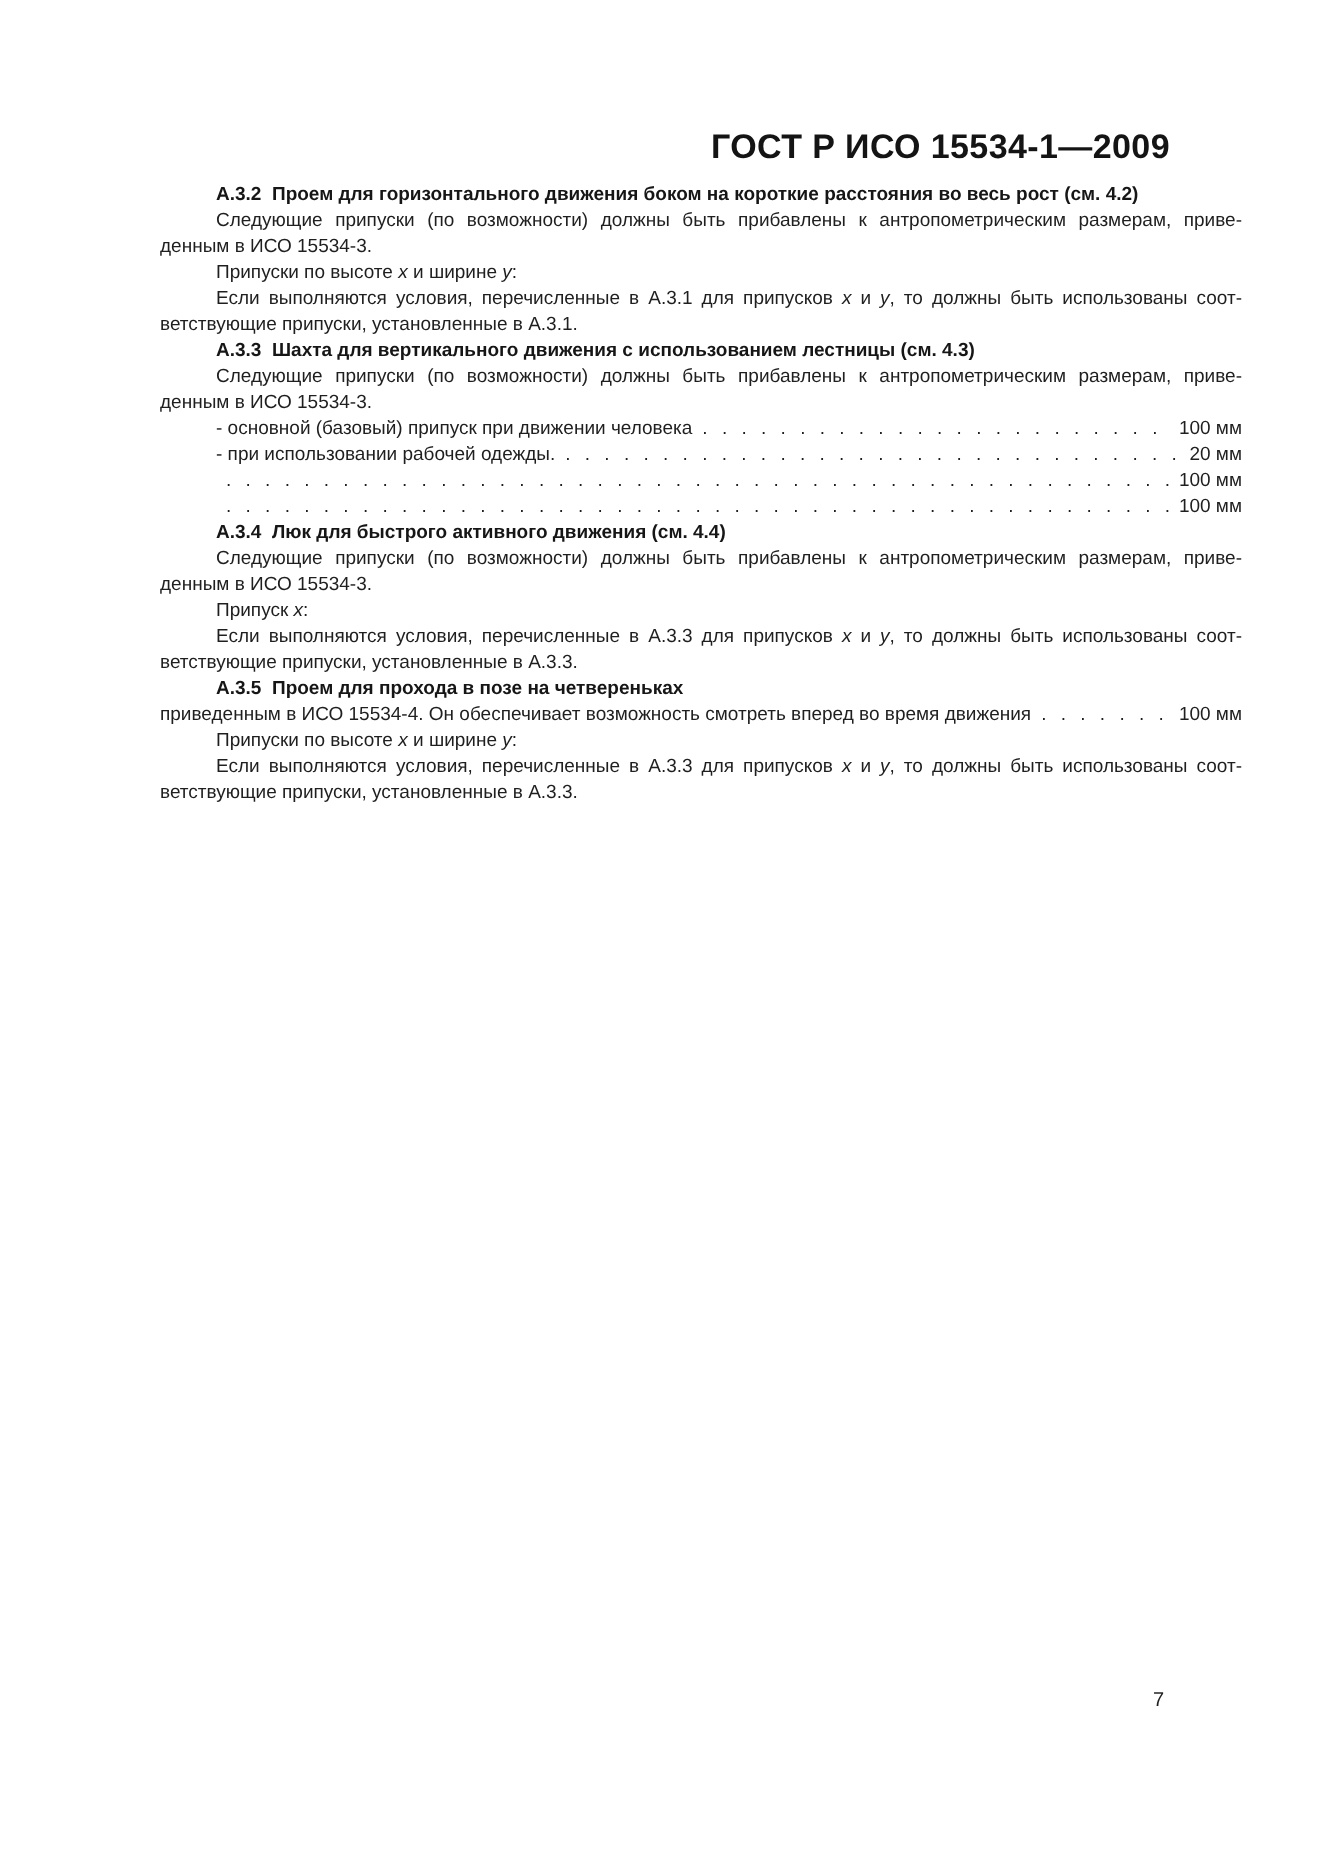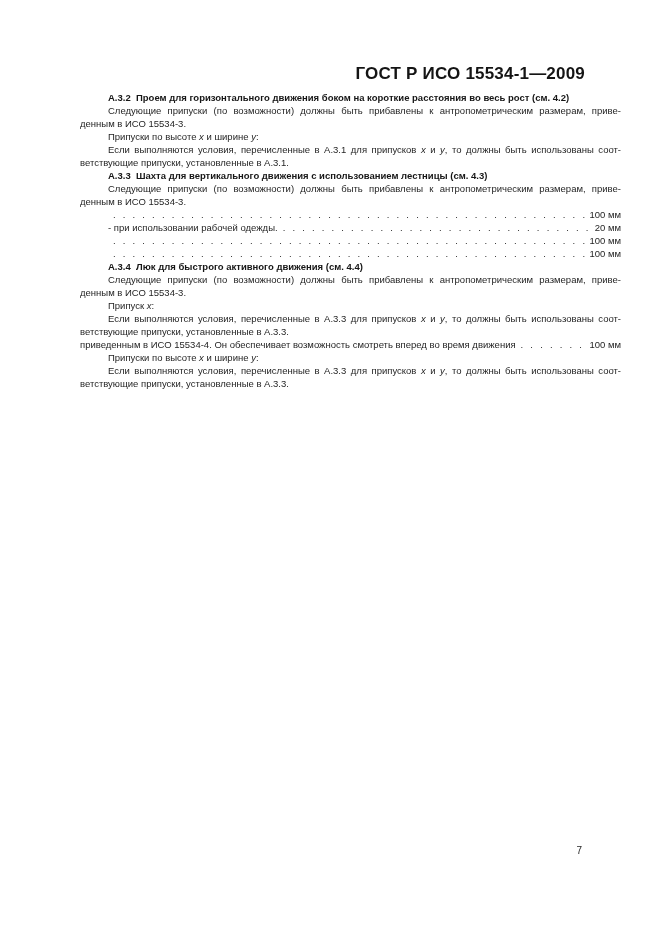--- a/index.html
+++ b/index.html
@@ -67,20 +67,21 @@
       <div class="line heading indent"><span class="txt"><span>А.3.2&nbsp; Проем для горизонтального движения боком на короткие расстояния во весь рост (см. 4.2)</span></span></div>
       <div class="line indent justify"><span class="txt"><span>Следующие припуски (по возможности) должны быть прибавлены к антропометрическим размерам, приве-</span></span></div>
       <div class="line"><span class="txt"><span>денным в ИСО 15534-3.</span></span></div>
       <div class="line indent"><span class="txt"><span>Припуски по высоте </span><span class="var">x</span><span> и ширине </span><span class="var">y</span><span>:</span></span></div>
       <div class="line indent justify"><span class="txt"><span>Если выполняются условия, перечисленные в А.3.1 для припусков </span><span class="var">x</span><span> и </span><span class="var">y</span><span>, то должны быть использованы соот-</span></span></div>
       <div class="line"><span class="txt"><span>ветствующие припуски, установленные в А.3.1.</span></span></div>
       <div class="line heading indent"><span class="txt"><span>А.3.3&nbsp; Шахта для вертикального движения с использованием лестницы (см. 4.3)</span></span></div>
       <div class="line indent justify"><span class="txt"><span>Следующие припуски (по возможности) должны быть прибавлены к антропометрическим размерам, приве-</span></span></div>
       <div class="line"><span class="txt"><span>денным в ИСО 15534-3.</span></span></div>
       <div class="line indent leader-line">
+        <span class="txt"><span>- основной (базовый) припуск при движении человека</span></span>
         <span class="leader">. . . . . . . . . . . . . . . . . . . . . . . . . . . . . . . . . . . . . . . . . . . . . . . . . . . . . . . . . . . . . . . . . . . . . . . . . . . . . . . . . . . . . . . . . . . . . . . . . . . . . . . . . . . . . . . . . . . . . . . .</span>
         <span class="value">100 мм</span>
       </div>
       <div class="line indent leader-line">
         <span class="txt"><span>- при использовании рабочей одежды.</span></span>
         <span class="leader">. . . . . . . . . . . . . . . . . . . . . . . . . . . . . . . . . . . . . . . . . . . . . . . . . . . . . . . . . . . . . . . . . . . . . . . . . . . . . . . . . . . . . . . . . . . . . . . . . . . . . . . . . . . . . . . . . . . . . . . .</span>
         <span class="value">20 мм</span>
       </div>
       <div class="line indent leader-line">
         <span class="leader">. . . . . . . . . . . . . . . . . . . . . . . . . . . . . . . . . . . . . . . . . . . . . . . . . . . . . . . . . . . . . . . . . . . . . . . . . . . . . . . . . . . . . . . . . . . . . . . . . . . . . . . . . . . . . . . . . . . . . . . .</span>
@@ -89,20 +90,21 @@
       <div class="line indent leader-line">
         <span class="leader">. . . . . . . . . . . . . . . . . . . . . . . . . . . . . . . . . . . . . . . . . . . . . . . . . . . . . . . . . . . . . . . . . . . . . . . . . . . . . . . . . . . . . . . . . . . . . . . . . . . . . . . . . . . . . . . . . . . . . . . .</span>
         <span class="value">100 мм</span>
       </div>
       <div class="line heading indent"><span class="txt"><span>А.3.4&nbsp; Люк для быстрого активного движения (см. 4.4)</span></span></div>
       <div class="line indent justify"><span class="txt"><span>Следующие припуски (по возможности) должны быть прибавлены к антропометрическим размерам, приве-</span></span></div>
       <div class="line"><span class="txt"><span>денным в ИСО 15534-3.</span></span></div>
       <div class="line indent"><span class="txt"><span>Припуск </span><span class="var">x</span><span>:</span></span></div>
       <div class="line indent justify"><span class="txt"><span>Если выполняются условия, перечисленные в А.3.3 для припусков </span><span class="var">x</span><span> и </span><span class="var">y</span><span>, то должны быть использованы соот-</span></span></div>
       <div class="line"><span class="txt"><span>ветствующие припуски, установленные в А.3.3.</span></span></div>
+      <div class="line heading indent"><span class="txt"><span>А.3.5&nbsp; Проем для прохода в позе на четвереньках</span></span></div>
       <div class="line leader-line">
         <span class="txt"><span>приведенным в ИСО 15534-4. Он обеспечивает возможность смотреть вперед во время движения</span></span>
         <span class="leader">. . . . . . . . . . . . . . . . . . . . . . . . . . . . . . . . . . . . . . . . . . . . . . . . . . . . . . . . . . . . . . . . . . . . . . . . . . . . . . . . . . . . . . . . . . . . . . . . . . . . . . . . . . . . . . . . . . . . . . . .</span>
         <span class="value">100 мм</span>
       </div>
       <div class="line indent"><span class="txt"><span>Припуски по высоте </span><span class="var">x</span><span> и ширине </span><span class="var">y</span><span>:</span></span></div>
       <div class="line indent justify"><span class="txt"><span>Если выполняются условия, перечисленные в А.3.3 для припусков </span><span class="var">x</span><span> и </span><span class="var">y</span><span>, то должны быть использованы соот-</span></span></div>
       <div class="line"><span class="txt"><span>ветствующие припуски, установленные в А.3.3.</span></span></div>
     </div>
 

